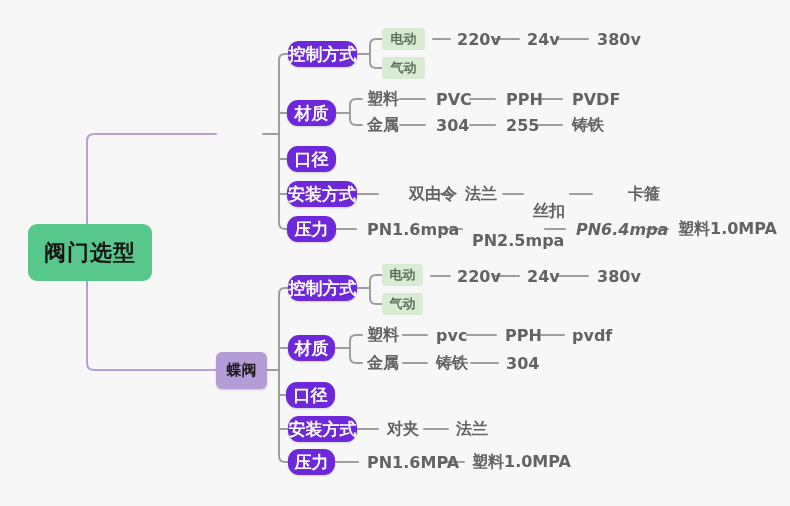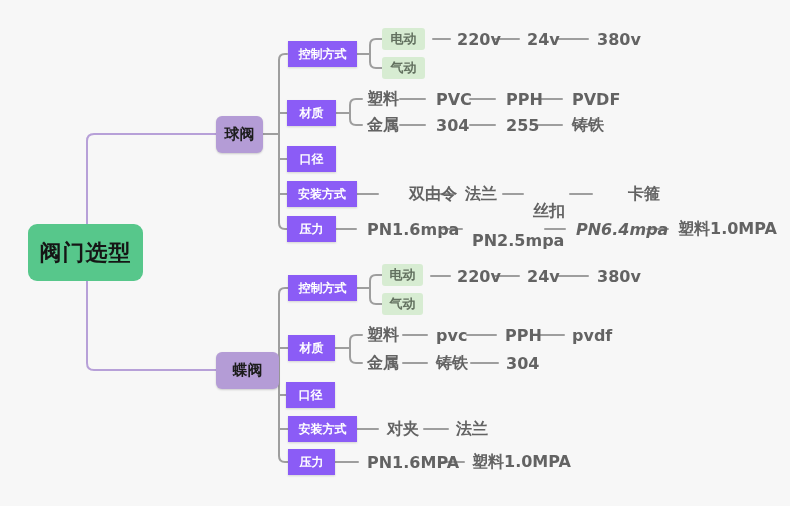--- a/index.html
+++ b/index.html
@@ -30,24 +30,24 @@
     letter-spacing: 1px;
   }
   .branch-node {
     background: #b49cd6;
     color: #1c1c1c;
     font-size: 15px;
     border-radius: 6px;
     box-shadow: 0 1px 2px rgba(0,0,0,0.18);
   }
   .cat-node {
-    background: #8b5cf6;
+    background: #6d28d9;
     color: #ffffff;
-    font-size: 12px;
-    border-radius: 0;
+    font-size: 17px;
+    border-radius: 11px;
     box-shadow: 0 1px 2px rgba(0,0,0,0.15);
   }
   .sub-node {
     background: #d7ecd2;
     color: #62705f;
     font-size: 13px;
     border-radius: 3px;
   }
   .leaf {
     position: absolute;
@@ -126,23 +126,22 @@
         <path d="M 471 363 L 498 363"></path>
 
       <path d="M 357 429 L 378 429"></path>
         <path d="M 424 429 L 448 429"></path>
 
       <path d="M 335 462 L 358 462"></path>
         <path d="M 442 462 L 464 462"></path>
     </g>
   </svg>
 
-  <div class="node root-node" style="left:28px;top:224px;width:115px;height:57px;">阀门选型</div>
-
-  <div class="node branch-node" style="left:216px;top:116px;width:47px;height:37px;">球阀</div>
+  <div class="node root-node" style="left:28px;top:224px;width:124px;height:57px;">阀门选型</div>
+
 
   <div class="node cat-node" style="left:288px;top:41px;width:69px;height:26px;">控制方式</div>
   <div class="node sub-node" style="left:382px;top:28px;width:43px;height:22px;">电动</div>
   <div class="leaf" style="left:457px;top:39px;">220v</div>
   <div class="leaf" style="left:527px;top:39px;">24v</div>
   <div class="leaf" style="left:597px;top:39px;">380v</div>
   <div class="node sub-node" style="left:382px;top:57px;width:43px;height:22px;">气动</div>
 
   <div class="node cat-node" style="left:287px;top:100px;width:49px;height:26px;">材质</div>
   <div class="leaf" style="left:367px;top:99px;">塑料</div>
@@ -161,21 +160,21 @@
   <div class="leaf" style="left:465px;top:194px;">法兰</div>
   <div class="leaf" style="left:533px;top:194px;margin-top:17px;">丝扣</div>
   <div class="leaf" style="left:628px;top:194px;">卡箍</div>
 
   <div class="node cat-node" style="left:287px;top:216px;width:49px;height:26px;">压力</div>
   <div class="leaf" style="left:367px;top:229px;">PN1.6mpa</div>
   <div class="leaf" style="left:472px;top:240px;">PN2.5mpa</div>
   <div class="leaf" style="left:576px;top:229px;font-style:italic;">PN6.4mpa</div>
   <div class="leaf" style="left:678px;top:229px;">塑料1.0MPA</div>
 
-  <div class="node branch-node" style="left:216px;top:352px;width:63px;height:37px;">蝶阀</div>
+  <div class="node branch-node" style="left:216px;top:352px;width:51px;height:37px;">蝶阀</div>
 
   <div class="node cat-node" style="left:288px;top:275px;width:69px;height:26px;">控制方式</div>
   <div class="node sub-node" style="left:382px;top:264px;width:41px;height:22px;">电动</div>
   <div class="leaf" style="left:457px;top:276px;">220v</div>
   <div class="leaf" style="left:527px;top:276px;">24v</div>
   <div class="leaf" style="left:597px;top:276px;">380v</div>
   <div class="node sub-node" style="left:382px;top:293px;width:41px;height:22px;">气动</div>
 
   <div class="node cat-node" style="left:288px;top:335px;width:47px;height:26px;">材质</div>
   <div class="leaf" style="left:367px;top:335px;">塑料</div>

